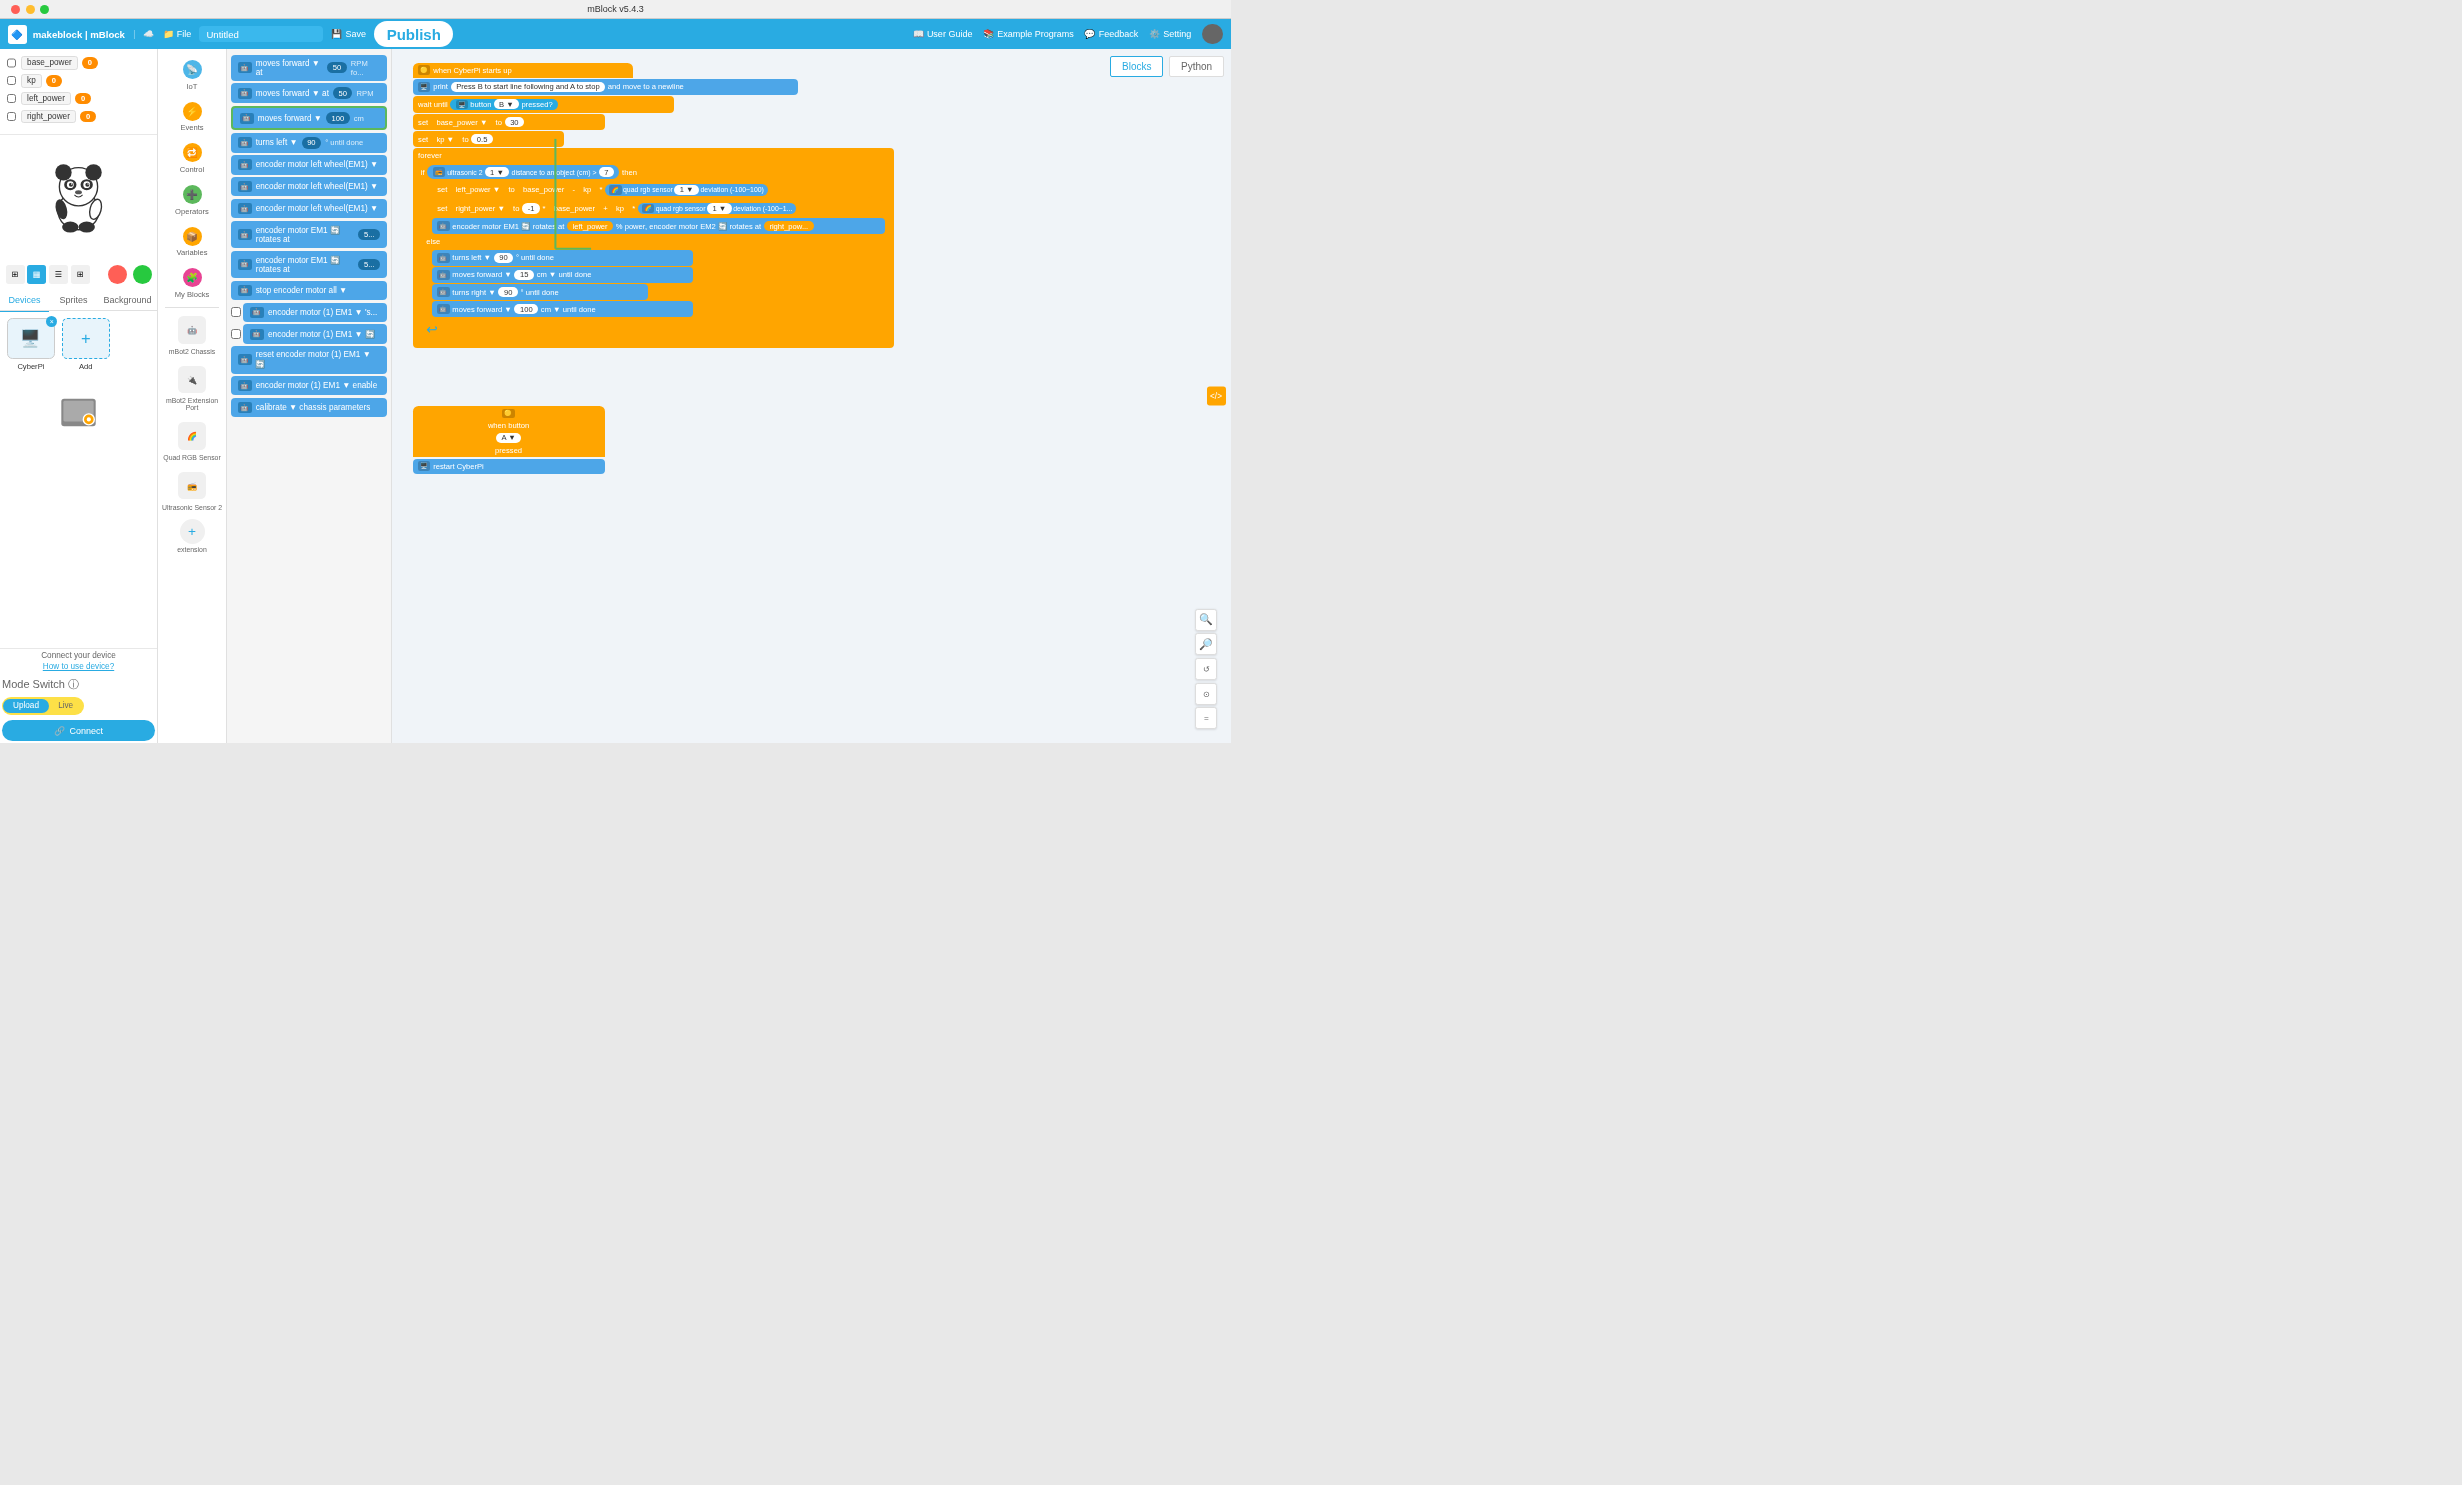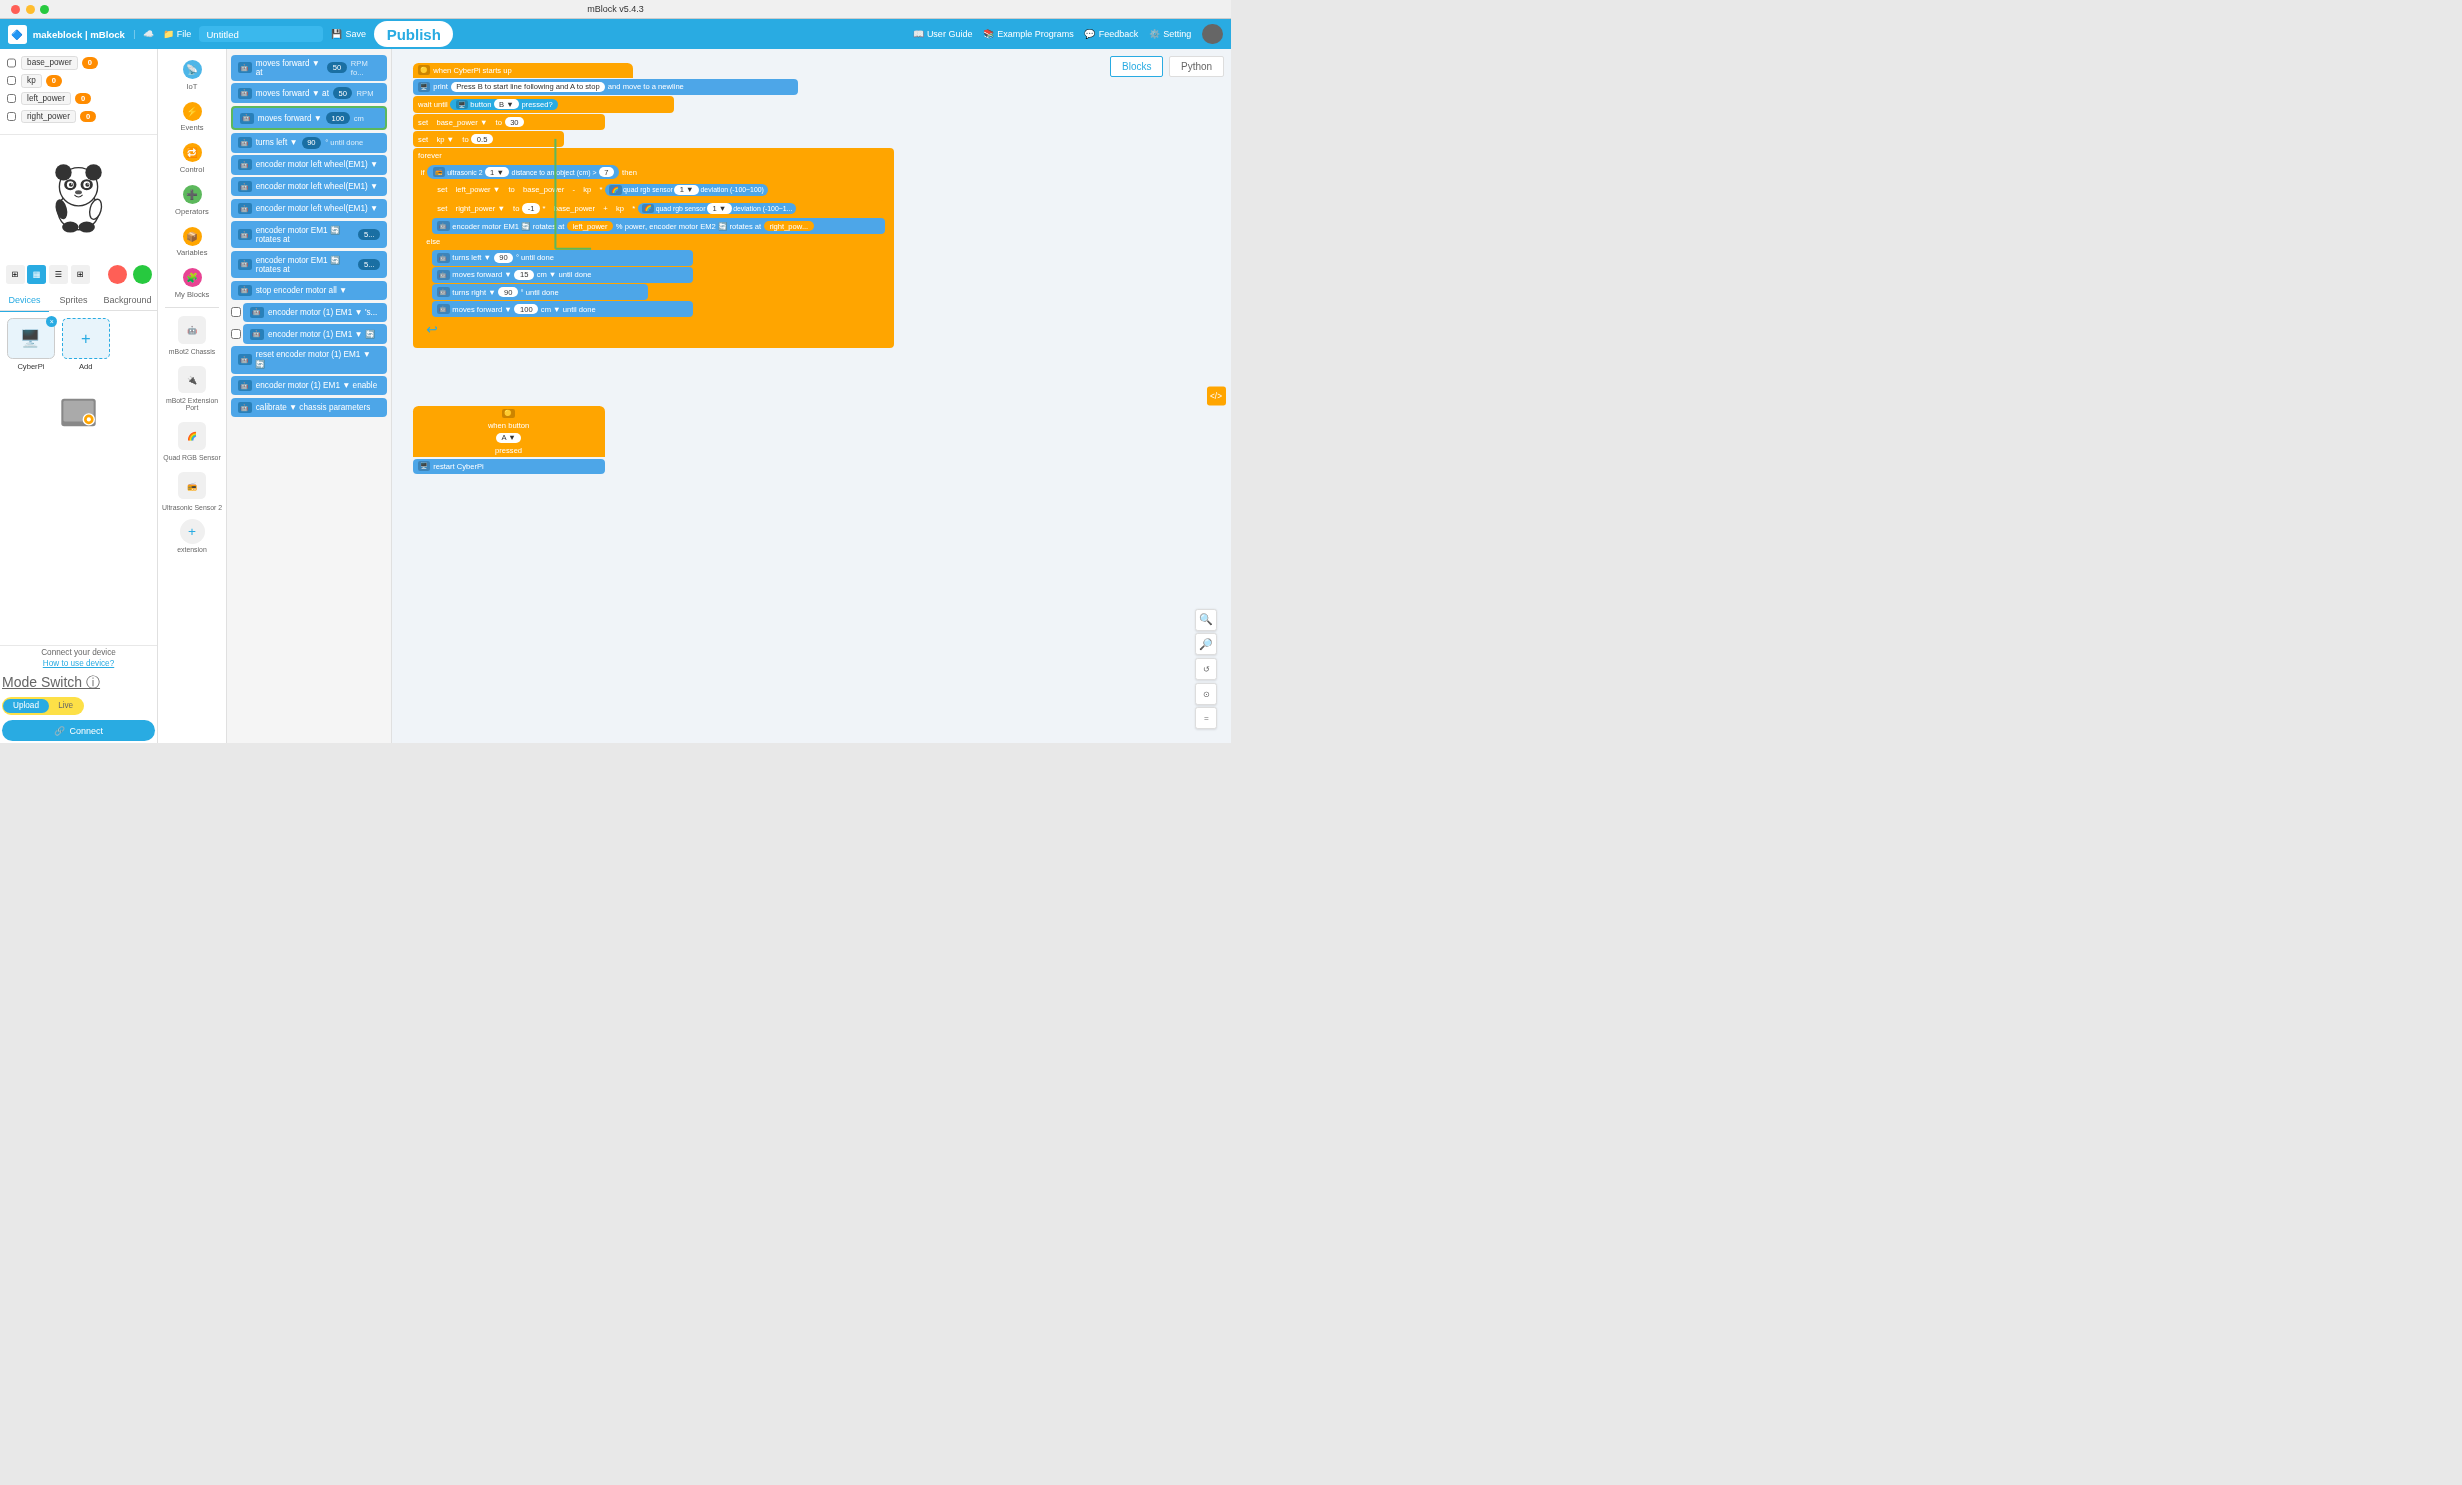--- a/index.html
+++ b/index.html
@@ -58,21 +58,21 @@
     .device-img-box { width: 48px; height: 41px; background: #e8f4fb; border-radius: 5.5px; display: flex; align-items: center; justify-content: center; position: relative; border: 0.7px solid #ccc; }
     .device-close { position: absolute; top: -3.4px; right: -3.4px; width: 11px; height: 11px; background: #29abe2; border-radius: 50%; display: flex; align-items: center; justify-content: center; color: white; font-size: 6.9px; cursor: pointer; }
     .device-label { font-size: 7.6px; margin-top: 2.7px; color: #333; }
     .add-device-card { width: 48px; text-align: center; }
     .add-device-btn { width: 48px; height: 41px; background: #e8f4fb; border-radius: 5.5px; display: flex; align-items: center; justify-content: center; border: 1.4px dashed #29abe2; cursor: pointer; }
 
     .connect-section { padding: 2px; margin-top: auto; border-top: 0.7px solid #e8e8e8; }
     .connect-device-text { font-size: 8.2px; color: #666; text-align: center; margin-bottom: 2.7px; }
     .how-to-link { color: #29abe2; text-align: center; font-size: 8.2px; text-decoration: underline; cursor: pointer; display: block; margin-bottom: 5.5px; }
     .mode-switch { display: flex; align-items: center; gap: 5.5px; margin-bottom: 5.5px; }
-    .mode-label { font-size: 14px; color: #666; text-decoration: underline; }
+    .mode-label { font-size: 11px; color: #666; }
     .mode-tabs { display: flex; background: #fde047; border-radius: 13.7px; padding: 1.4px; }
     .mode-tab { padding: 2.7px 9.6px; border-radius: 13.7px; font-size: 8.2px; cursor: pointer; color: #666; }
     .mode-tab.active { background: #29abe2; color: white; }
     .connect-btn { width: 100%; background: #29abe2; color: white; border: none; border-radius: 13.7px; padding: 5.5px; font-size: 9px; cursor: pointer; display: flex; align-items: center; justify-content: center; gap: 4.1px; }
 
     
     .categories-panel { width: 69px; background: white; border-right: 0.7px solid #e0e0e0; display: flex; flex-direction: column; align-items: center; padding-top: 5.5px; overflow-y: auto; }
     .category-item { display: flex; flex-direction: column; align-items: center; padding: 5.5px 2.7px; cursor: pointer; width: 100%; text-align: center; gap: 2.7px; }
     .category-dot { width: 19px; height: 19px; border-radius: 50%; display: flex; align-items: center; justify-content: center; font-size: 11px; }
     .category-label { font-size: 7.6px; color: #666; }

